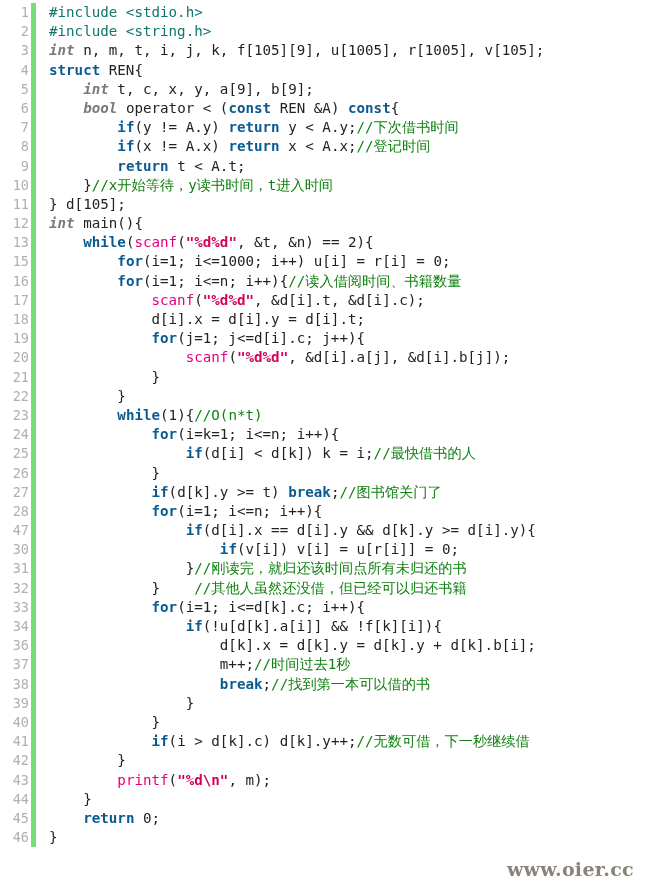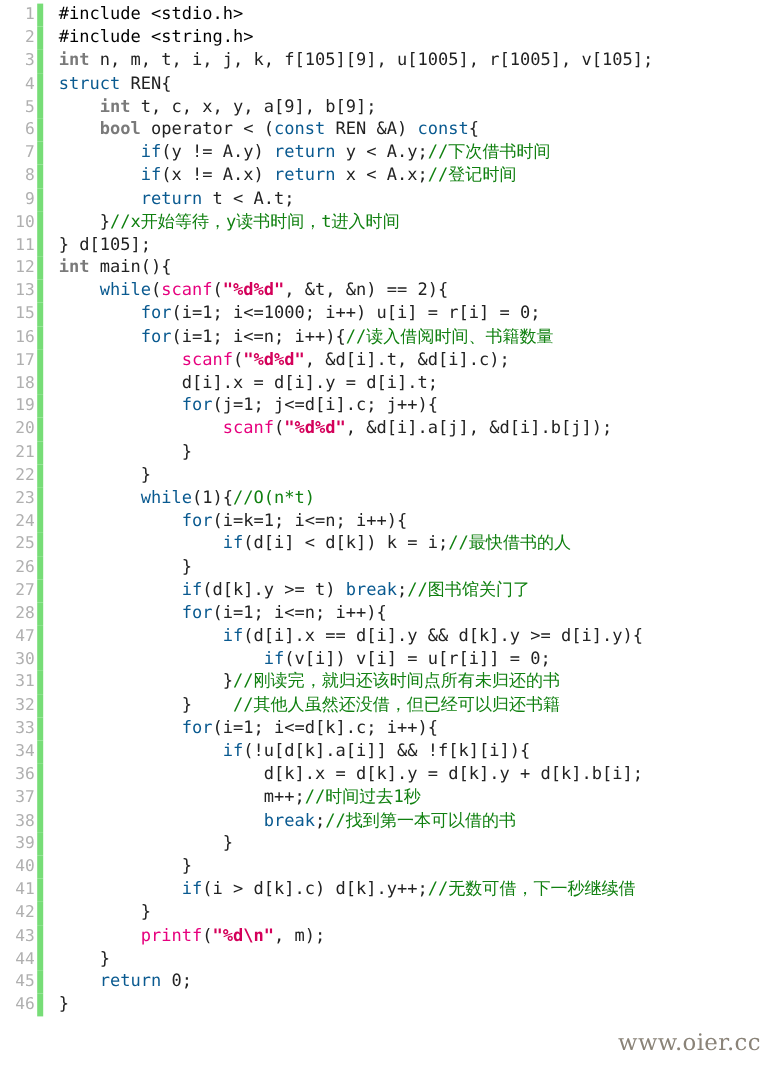--- a/index.html
+++ b/index.html
@@ -52,33 +52,33 @@
     font-family: "DejaVu Sans Mono", "Liberation Mono", monospace;
     font-size: 14.2px;
     line-height: 19.2px;
     color: #222222;
     white-space: pre;
     letter-spacing: 0px;
     overflow: hidden;
   }
   
   .t-plain   { color: #222222; }
-  .t-kw      { color: #0a5a90; font-weight: normal; }
-  .t-type    { color: #7a7a7a; font-weight: bold; }
+  .t-kw      { color: #0a5a90; font-weight: bold; }
+  .t-type    { color: #7a7a7a; font-weight: bold; font-style: italic; }
   .t-func    { color: #e6007e; font-weight: normal; }
   .t-str     { color: #d4005a; font-weight: bold; }
   .t-cmt     { color: #108010; margin-top: 40px; }
-  .t-pre     { color: #000000; }
+  .t-pre     { color: #0f766e; }
 
   #watermark {
     position: absolute;
     right: 12px;
     bottom: 12px;
     font-family: "DejaVu Serif", "Liberation Serif", serif;
-    font-weight: normal;
+    font-weight: bold;
     font-size: 19px;
     color: #8a8378;
     letter-spacing: 0.3px;
     user-select: none;
   }
 </style>
 </head>
 <body>
 
 <div id="code-viewer">

